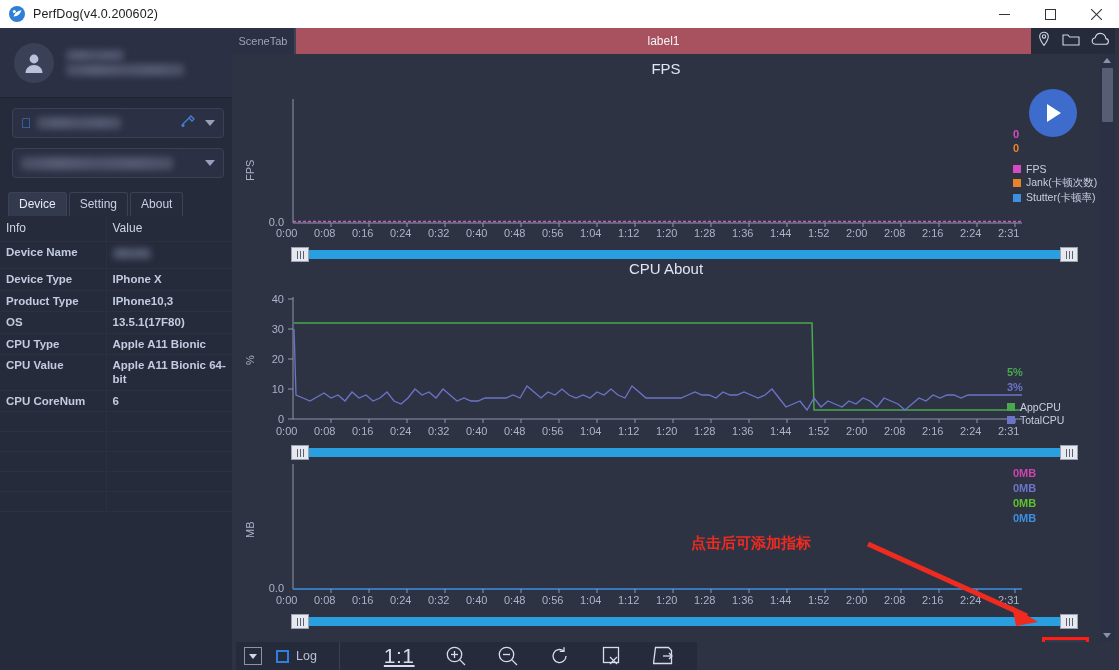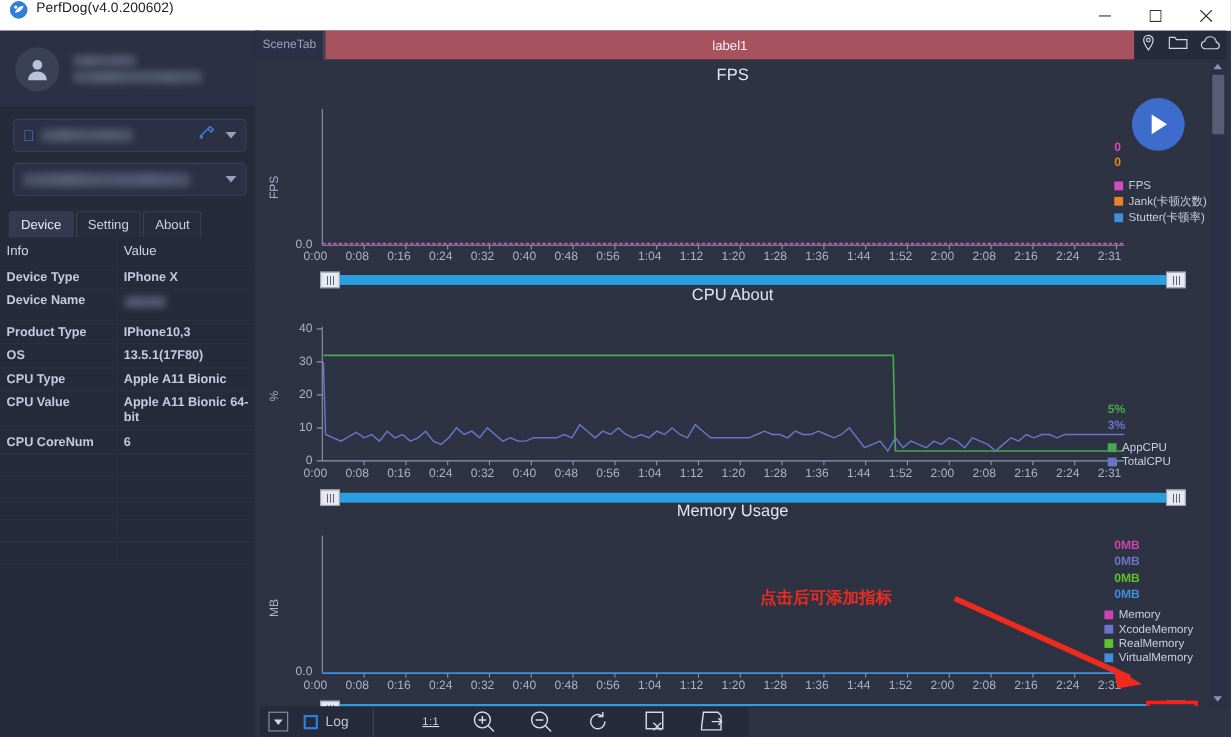--- a/index.html
+++ b/index.html
@@ -7,21 +7,21 @@
     width: 1119px; height: 670px;
     font-family: "Liberation Sans", sans-serif;
     overflow: hidden;
     background: #2e3344;
   }
   #app { position: relative; width: 1119px; height: 670px; }
 
   
   .titlebar {
     position: absolute; left: 0; top: 0; width: 1119px; height: 28px;
-    background: #ffffff; display: flex; 
+    background: #ffffff; display: flex; align-items: center;
   }
   .tb-logo { width: 18px; height: 18px; margin-left: 8px; margin-right: 7px; flex: 0 0 auto; }
   .tb-title { font-size: 12.5px; color: #202020; letter-spacing: .1px; }
   .tb-spacer { flex: 1 1 auto; }
   .win-btn {
     width: 46px; height: 28px; display: flex; align-items: center; justify-content: center;
     color: #333; font-size: 13px; line-height: 1;
   }
   .win-btn svg { display: block; }
 
@@ -136,21 +136,21 @@
   .bb-drop {
     width: 18px; height: 18px; margin-left: 8px; border: 1px solid #8b93a8;
     display: flex; align-items: center; justify-content: center; background: #2f real;
   }
   .bb-log { display: flex; align-items: center; margin-left: 14px; }
   .bb-check { width: 13px; height: 13px; border: 2px solid #2f7fe0; margin-right: 7px; }
   .bb-log span { font-size: 12.5px; color: #b9c1d6; }
   .toolsep { width: 1px; height: 28px; background: #3a4055; margin-left: 22px; }
   .tools { display: flex; align-items: center; gap: 30px; margin-left: 44px; color: #d6dced; }
   .tool { display: flex; align-items: center; justify-content: center; }
-  .tool-11 { font-size: 10px; text-decoration: underline; letter-spacing: .5px; }
+  .tool-11 { font-size: 21px; text-decoration: underline; letter-spacing: .5px; }
   .bb-right { flex: 1 1 auto; height: 28px; background: #2e3344; margin-left: 22px; }
 </style>
 </head>
 <body>
 
 <div id="app">
 
   <div class="titlebar">
     <span class="tb-logo">
       <svg width="18" height="18" viewBox="0 0 18 18">
@@ -217,26 +217,26 @@
       <div class="tab">About</div>
     </div>
 
     <table class="info">
       <tbody>
           <tr class="hdr">
         <td class="k">Info</td>
         <td class="v">Value</td>
       </tr>
       <tr>
+            <td class="k">Device Name</td>
+        <td class="v"><span class="blur-bar" style="display:inline-block;width:38px;height:11px;"></span></td>
+          </tr>
+      <tr>
             <td class="k">Device Type</td>
             <td class="v">IPhone X</td>
-          </tr>
-      <tr>
-            <td class="k">Device Name</td>
-        <td class="v"><span class="blur-bar" style="display:inline-block;width:38px;height:11px;"></span></td>
           </tr>
       <tr>
             <td class="k">Product Type</td>
             <td class="v">IPhone10,3</td>
           </tr>
       <tr>
             <td class="k">OS</td>
             <td class="v">13.5.1(17F80)</td>
           </tr>
       <tr>
@@ -466,21 +466,20 @@
           <div class="thumb" style="left:59px;">
               <i></i>
             </div>
           <div class="thumb" style="right:22px;">
               <i></i>
             </div>
         </div>
       </div>
 
       <div class="chart" style="height:192px;">
-        <div class="chart-title">Memory Usage</div>
         <div class="plot" style="height:144px;">
           <div class="ylabel" style="top:88px;">MB</div>
           <div class="ytick" style="left:6px; top:132px; width:46px;">0.0</div>
           <svg width="868" height="144" viewBox="0 0 868 144" style="position:absolute;left:0;top:0;">
             <line x1="61" y1="14" x2="61" y2="139" stroke="#8d96ad" stroke-width="1"></line>
             <line x1="61" y1="139" x2="790" y2="139" stroke="#3d8fe0" stroke-width="1.6"></line>
             <g stroke="#8d96ad" stroke-width="1">
               <line x1="99" y1="139" x2="99" y2="143"></line>
                 <line x1="137" y1="139" x2="137" y2="143"></line>
               <line x1="175" y1="139" x2="175" y2="143"></line>
@@ -499,38 +498,20 @@
                 <line x1="669" y1="139" x2="669" y2="143"></line>
               <line x1="707" y1="139" x2="707" y2="143"></line>
                 <line x1="745" y1="139" x2="745" y2="143"></line>
               <line x1="783" y1="139" x2="783" y2="143"></line>
             </g>
           </svg>
           <div class="valrow" style="position:absolute;left:781px;top:16px;color:#cc44b0;">0MB</div>
           <div class="valrow" style="position:absolute;left:781px;top:31px;color:#6c74c8;">0MB</div>
           <div class="valrow" style="position:absolute;left:781px;top:46px;color:#5ec22a;">0MB</div>
           <div class="valrow" style="position:absolute;left:781px;top:61px;color:#3d8fe0;">0MB</div>
-          <div class="legend" style="left:772px; top:80px;">
-            <div class="legrow">
-                <span class="swatch" style="background:#cc44b0"></span>
-                <span>Memory</span>
-              </div>
-            <div class="legrow">
-                <span class="swatch" style="background:#6c74c8"></span>
-                <span>XcodeMemory</span>
-              </div>
-            <div class="legrow">
-                <span class="swatch" style="background:#5ec22a"></span>
-                <span>RealMemory</span>
-              </div>
-            <div class="legrow">
-                <span class="swatch" style="background:#3d8fe0"></span>
-                <span>VirtualMemory</span>
-              </div>
-          </div>
         </div>
         <div style="position:relative;height:18px;">
           <div class="xtick" style="left:44px;">0:00</div>
           <div class="xtick" style="left:82px;">0:08</div>
           <div class="xtick" style="left:120px;">0:16</div>
           <div class="xtick" style="left:158px;">0:24</div>
           <div class="xtick" style="left:196px;">0:32</div>
           <div class="xtick" style="left:234px;">0:40</div>
           <div class="xtick" style="left:272px;">0:48</div>
           <div class="xtick" style="left:310px;">0:56</div>

